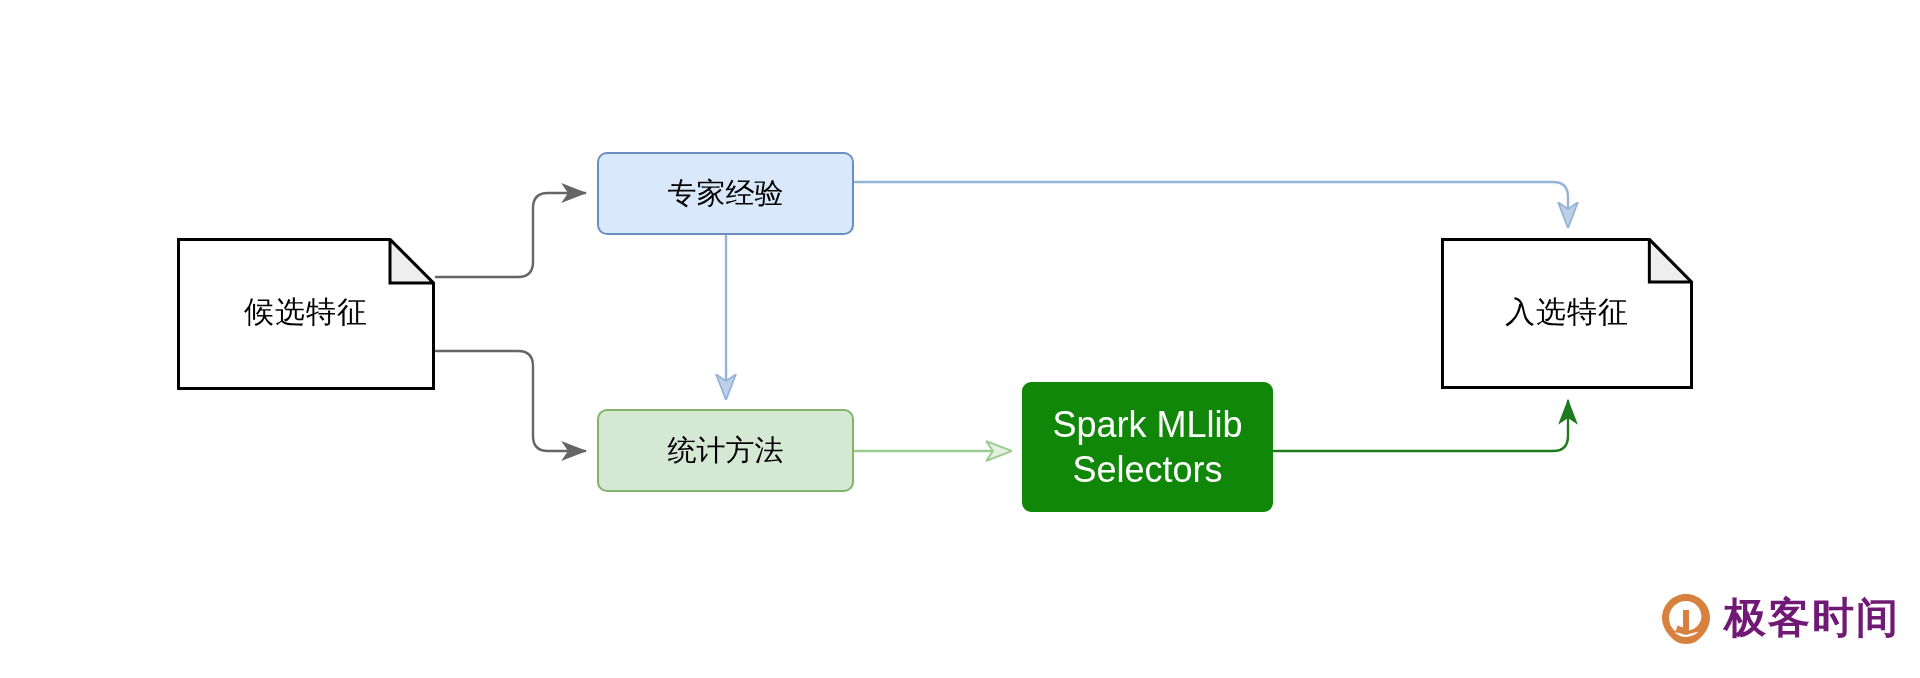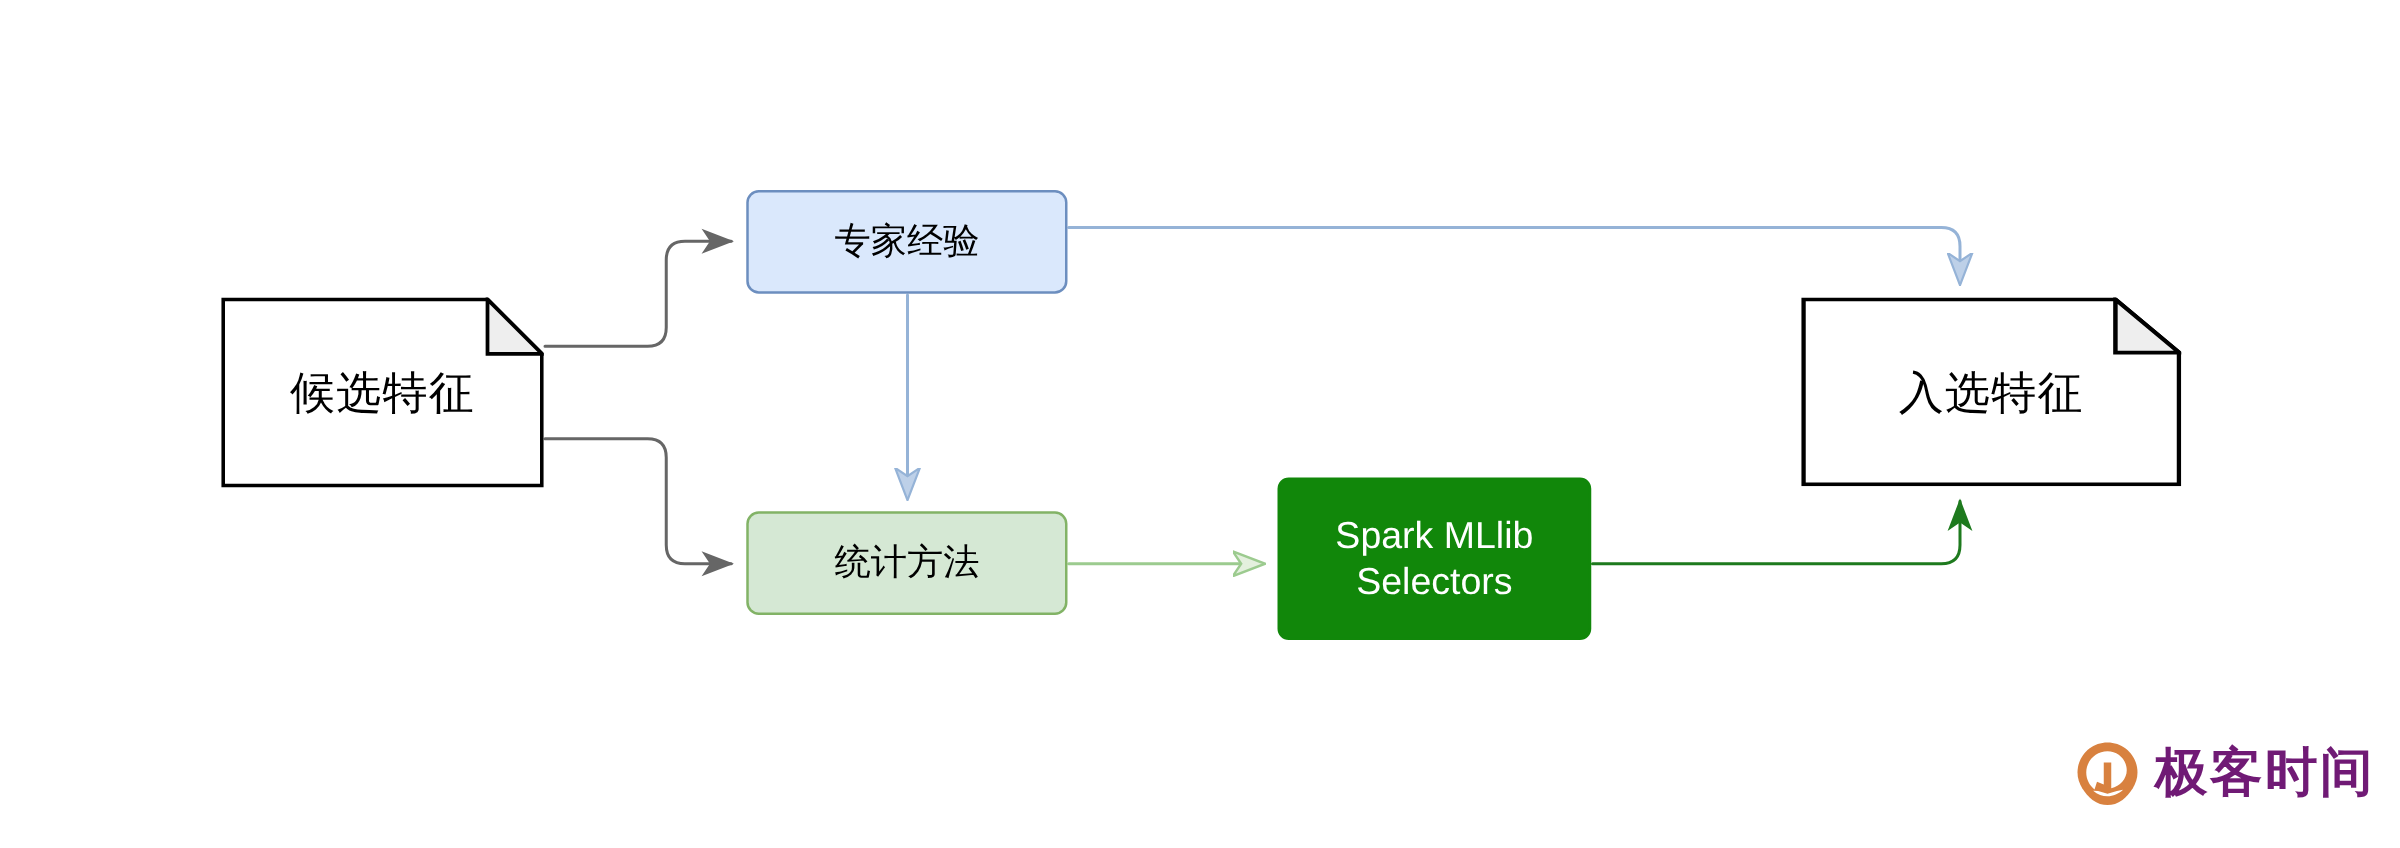--- a/index.html
+++ b/index.html
@@ -43,24 +43,25 @@
   .doc-node .doc-svg {
     position: absolute;
     left: 0;
     top: 0;
     width: 100%;
     height: 100%;
   }
   .doc-node .doc-label {
     position: relative;
     z-index: 2;
-    font-size: 36px;
+    font-size: 30px;
     color: #000000;
     letter-spacing: 1px;
     line-height: 1.2;
+    font-family: Liberation Mono, monospace;
   }
 
   
   .proc-node {
     border-radius: 10px;
     border-style: solid;
     border-width: 2px;
     font-size: 29px;
     line-height: 1.25;
   }
@@ -72,21 +73,21 @@
   .proc-lightgreen {
     background: #d5e8d4;
     border-color: #82b366;
     color: #000000;
   }
   .proc-darkgreen {
     background: #11870a;
     border-color: #11870a;
     color: #ffffff;
     border-radius: 9px;
-    font-size: 30px;
+    font-size: 36px;
   }
 
   
   #watermark {
     position: absolute;
     display: flex;
     align-items: center;
     gap: 12px;
   }
   #watermark .wm-mark {
@@ -163,21 +164,21 @@
 
   <div class="node proc-node proc-lightgreen" style="left:597px; top:409px; width:257px; height:83px;border-radius:10px;">
     <span>统计方法</span>
   </div>
 
   <div class="node proc-node proc-darkgreen" style="left:1022px; top:382px; width:251px; height:130px; flex-direction:column;">
     <span>Spark MLlib</span>
     <span>Selectors</span>
   </div>
 
-  <div class="node doc-node" style="left:1441px; top:238px; width:304px; height:151px;">
+  <div class="node doc-node" style="left:1441px; top:238px; width:252px; height:151px;">
     <svg class="doc-svg" viewBox="0 0 254 151" preserveAspectRatio="none" xmlns="http://www.w3.org/2000/svg">
       <path d="M 1.5 1.5 L 210 1.5 L 252.5 44 L 252.5 149.5 L 1.5 149.5 Z" fill="#ffffff" stroke="#000000" stroke-width="3" stroke-linejoin="miter"></path>
       <path d="M 210 1.5 L 210 44 L 252.5 44 Z" fill="#eeeeee" stroke="#000000" stroke-width="3" stroke-linejoin="miter"></path>
     </svg>
     <span class="doc-label">入选特征</span>
   </div>
 
   <div id="watermark" style="left:1660px; top:592px;">
     <svg class="wm-mark" viewBox="0 0 52 52" xmlns="http://www.w3.org/2000/svg">
       <path d="M 26 2 C 12.7 2 2 12.7 2 26 C 2 35 8 43 14 48 C 18 51 22 52 26 52 C 30 52 34 51 38 48 C 44 43 50 35 50 26 C 50 12.7 39.3 2 26 2 Z" fill="#d8813f"></path>

